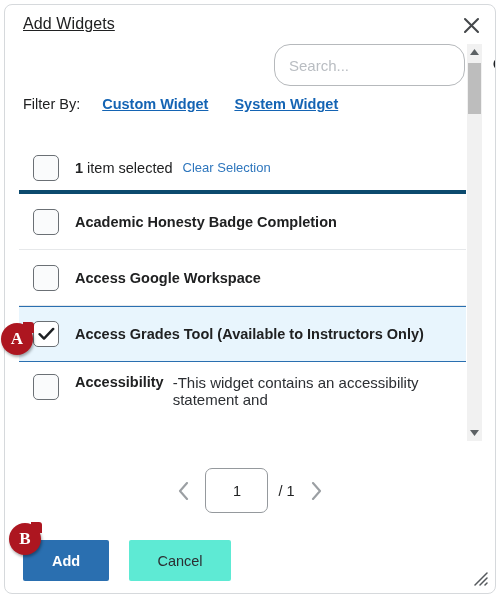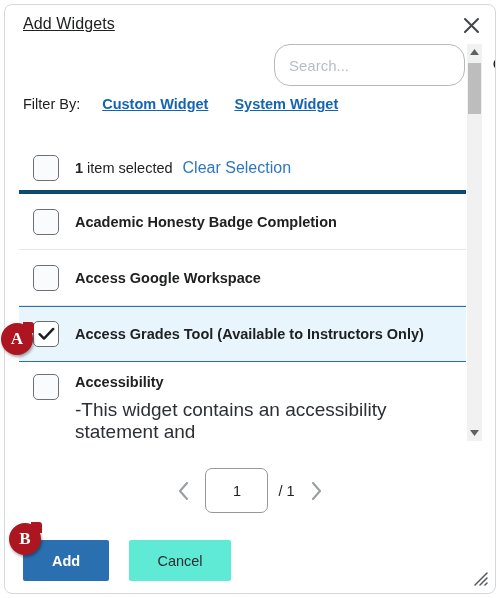--- a/index.html
+++ b/index.html
@@ -169,24 +169,24 @@
   .header-text {
     margin-left: 16px;
     font-size: 14.5px;
     color: #202122;
   }
   .header-text b { font-weight: bold; }
   .clear-link {
     color: #2e76bd;
     margin-left: 10px;
     cursor: pointer;
-    font-size: 16px;
-  }
-  .row-stack { margin-left: 16px; display: flex; flex-direction: column; gap: 9px; }
-  .row-desc { font-size: 19px; color: #2c2f33; }
+    font-size: 13px;
+  }
+  .row-stack { margin-left: 16px; display: flex; gap: 9px; }
+  .row-desc { font-size: 15px; color: #2c2f33; }
 
   
   .scrollbar {
     position: absolute;
     left: 462px;
     top: 39px;
     width: 15px;
     height: 397px;
     background: #f1f1f1;
     cursor: pointer;

